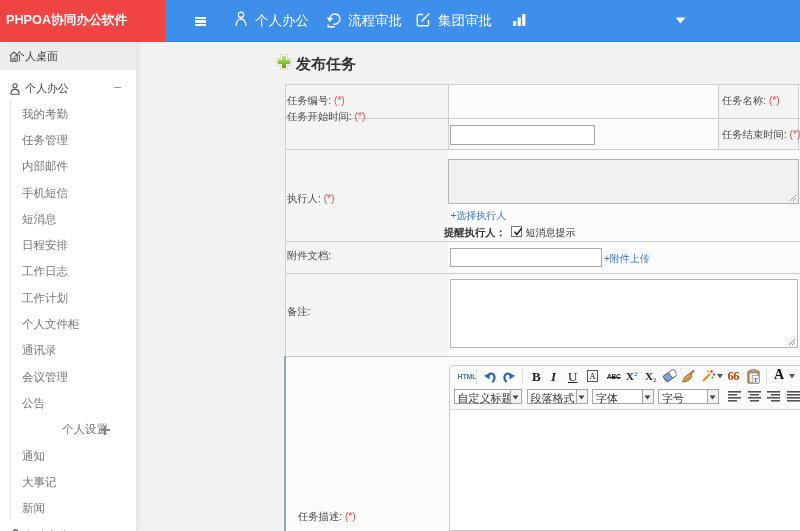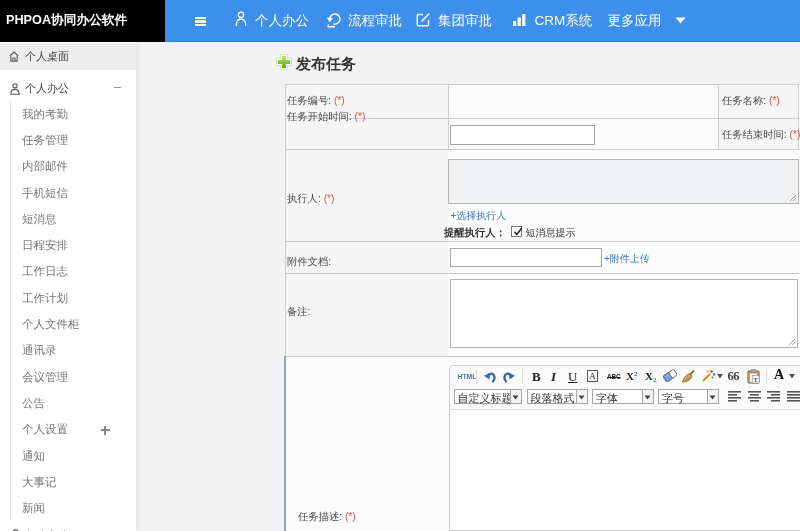--- a/index.html
+++ b/index.html
@@ -2,21 +2,21 @@
 <html><head>
 <meta charset="utf-8">
 <style>
 *{margin:0;padding:0;box-sizing:border-box;}
 html,body{width:800px;height:531px;overflow:hidden;}
 body{font-family:"Liberation Sans",sans-serif;background:#f2f2f3;position:relative;}
 #app{position:absolute;left:0;top:0;width:800px;height:531px;overflow:hidden;}
 .abs{position:absolute;}
 
 #nav{position:absolute;left:0;top:0;width:800px;height:42px;background:#3e8fec;border-bottom:1px solid #3181dd;}
-#logo{position:absolute;left:0;top:0;width:165px;height:42px;background:#000000;color:#fff;font-size:12.7px;font-weight:bold;line-height:40px;padding-left:6px;}
+#logo{position:absolute;left:0;top:0;width:165px;height:42px;background:#ef4444;color:#fff;font-size:12.7px;font-weight:bold;line-height:40px;padding-left:6px;}
 .navtxt{position:absolute;top:0;height:42px;line-height:42px;color:#fff;font-size:13.5px;}
 
 #side{position:absolute;left:0;top:42px;width:136px;height:489px;background:#fff;box-shadow:2px 0 6px rgba(0,0,0,0.08);}
 #band{position:absolute;left:0;top:1px;width:136px;height:27px;background:#ededee;}
 .ptxt{font-size:11px;color:#3c3c3c;}
 .sub{position:absolute;left:22px;font-size:11.5px;color:#777;height:26.3px;line-height:26.3px;white-space:nowrap;}
 #guide{position:absolute;left:10px;top:100px;width:1px;height:419px;background:#e4e4e4;}
 
 .hline{position:absolute;height:1px;background:#cdcdcd;}
 .vline{position:absolute;width:1px;background:#cdcdcd;}
@@ -52,36 +52,34 @@
  <path d="M12.5 8 L12.5 12.7 A1 1 0 0 1 11.5 13.7 L2.3 13.7 A1 1 0 0 1 1.3 12.7 L1.3 3.5 A1 1 0 0 1 2.3 2.5 L7 2.5" fill="none" stroke="#fff" stroke-width="1.4"></path>
  <path d="M5.5 9.5 L13.2 1.5" stroke="#fff" stroke-width="1.5"></path>
 </svg>
 <div class="navtxt" style="left:438px;">集团审批</div>
 
 <svg class="abs" style="left:512px;top:13px;" width="16" height="14" viewBox="0 0 16 14">
  <rect x="1" y="8" width="3.2" height="5" fill="#fff"></rect>
  <rect x="5.6" y="4.5" width="3.2" height="8.5" fill="#fff"></rect>
  <rect x="10.2" y="1" width="3.2" height="12" fill="#fff"></rect>
 </svg>
-<div class="navtxt" style="left:534.5px;">CRM系统</div>
-<div class="navtxt" style="left:607.5px;">更多应用</div>
 <svg class="abs" style="left:675px;top:17px;" width="11" height="7" viewBox="0 0 11 7">
  <path d="M0.5 0.5 L10.5 0.5 L5.5 6.5 Z" fill="#fff"></path>
 </svg>
 
 <div id="side">
  <div id="band"></div>
 </div>
 
 <svg class="abs" style="left:9px;top:50.5px;" width="10" height="11" viewBox="0 0 10 11">
  <path d="M0.8 4.8 L5 1 L9.2 4.8" fill="none" stroke="#555" stroke-width="1.1"></path>
  <path d="M1.8 4.5 L1.8 10.3 L8.2 10.3 L8.2 4.5" fill="none" stroke="#555" stroke-width="1.1"></path>
  <path d="M3.9 10.2 L3.9 7 L6.1 7 L6.1 10.2" fill="none" stroke="#555" stroke-width="1"></path>
 </svg>
-<div class="abs ptxt" style="left:25px;top:43px;line-height:27px;">个人桌面</div>
+<div class="abs ptxt" style="left:14px;top:43px;line-height:27px;">个人桌面</div>
 
 <svg class="abs" style="left:9.5px;top:83px;" width="10" height="12" viewBox="0 0 10 12">
  <circle cx="5" cy="2.8" r="2.1" fill="none" stroke="#555" stroke-width="1.1"></circle>
  <path d="M0.9 11.3 C0.9 7.8 2.5 6.4 5 6.4 C7.5 6.4 9.1 7.8 9.1 11.3 Z" fill="none" stroke="#555" stroke-width="1.1"></path>
 </svg>
 <div class="abs ptxt" style="left:25px;top:82px;height:13px;line-height:13px;">个人办公</div>
 <div class="abs" style="left:114px;top:86.5px;width:7px;height:1.5px;background:#999;"></div>
 
 <div class="abs" style="left:100.5px;top:429.3px;width:9px;height:1.4px;background:#888;"></div>
 <div class="abs" style="left:104.3px;top:425.5px;width:1.4px;height:9px;background:#888;"></div>
@@ -92,21 +90,21 @@
 <div class="sub" style="top:153.2px;">内部邮件</div>
 <div class="sub" style="top:179.5px;">手机短信</div>
 <div class="sub" style="top:205.8px;">短消息</div>
 <div class="sub" style="top:232.1px;">日程安排</div>
 <div class="sub" style="top:258.4px;">工作日志</div>
 <div class="sub" style="top:284.7px;">工作计划</div>
 <div class="sub" style="top:311.0px;">个人文件柜</div>
 <div class="sub" style="top:337.3px;">通讯录</div>
 <div class="sub" style="top:363.6px;text-align:right;">会议管理</div>
 <div class="sub" style="top:389.9px;">公告</div>
-<div class="sub" style="top:416.2px;">个人设置</div>
+<div class="sub" style="top:416.2px;margin-left:40px;">个人设置</div>
 <div class="sub" style="top:442.5px;">通知</div>
 <div class="sub" style="top:468.8px;">大事记</div>
 <div class="sub" style="top:495.1px;">新闻</div>
 
 <div class="abs ptxt" style="left:25px;top:527.5px;">行政办公</div>
 <svg class="abs" style="left:9.5px;top:528.5px;" width="11" height="4" viewBox="0 0 11 4">
  <circle cx="5.5" cy="3" r="2.3" fill="none" stroke="#555" stroke-width="1.2"></circle>
 </svg>
 
 <svg class="abs" style="left:276px;top:54px;" width="16" height="16" viewBox="0 0 16 16">
@@ -155,21 +153,21 @@
 </div>
 <div class="lnk" style="left:450.5px;top:208.5px;">+选择执行人</div>
 <div class="abs" style="left:444px;top:225.5px;font-size:10.3px;font-weight:bold;color:#333;">提醒执行人：</div>
 <div class="abs" style="left:511px;top:226px;width:11px;height:11px;border:1px solid #777;background:#fff;">
  <svg style="position:absolute;left:0.5px;top:-0.5px;" width="10" height="10" viewBox="0 0 10 10">
         <path d="M1.5 4.8 L3.8 7.5 L8.8 1" stroke="#222" stroke-width="1.5" fill="none"></path>
       </svg>
 </div>
 <div class="abs" style="left:525.5px;top:225.5px;font-size:10px;color:#333;">短消息提示</div>
 
-<div class="lbl" style="left:287px;top:249px;margin-top:6px;">附件文档:</div>
+<div class="lbl" style="left:287px;top:249px;">附件文档:</div>
 <div class="abs" style="left:450px;top:248px;width:152px;height:19px;border:1px solid #a9a9a9;background:#fff;"></div>
 <div class="lnk" style="left:604px;top:252px;">+附件上传</div>
 
 <div class="lbl" style="left:287px;top:304.5px;">备注:</div>
 <div class="abs" style="left:450px;top:278.5px;width:348px;height:69.5px;border:1px solid #b5b5b5;background:#fff;">
  <svg style="position:absolute;right:1px;bottom:1px;" width="8" height="8" viewBox="0 0 8 8">
   <path d="M7 1 L1 7 M7 4 L4 7" stroke="#999" stroke-width="1" fill="none"></path>
  </svg>
 </div>
 
@@ -211,21 +209,21 @@
 <svg class="abs" style="left:701px;top:369px;" width="15" height="14" viewBox="0 0 15 14">
  <path d="M2 12 L9 5" stroke="#e08726" stroke-width="2"></path>
  <circle cx="10.5" cy="2.5" r="1.3" fill="#d43c3c"></circle>
  <circle cx="13" cy="5.5" r="1.2" fill="#3c7ad4"></circle>
  <circle cx="11.5" cy="8.5" r="1.1" fill="#4aa53c"></circle>
  <circle cx="7" cy="2.5" r="1.1" fill="#e0b12a"></circle>
 </svg>
 <svg class="abs" style="left:717px;top:374px;" width="6" height="5" viewBox="0 0 6 5">
       <path d="M0 0 L6 0 L3 4.5 Z" fill="#555"></path>
     </svg>
-<div class="abs" style="left:727.5px;top:368.5px;font-family:'Liberation Serif',serif;font-size:12.5px;font-weight:bold;color:#404040;letter-spacing:-0.5px;">66</div>
+<div class="abs" style="left:727.5px;top:368.5px;font-family:'Liberation Serif',serif;font-size:12.5px;font-weight:bold;color:#c2410c;letter-spacing:-0.5px;">66</div>
 <svg class="abs" style="left:747px;top:369px;" width="13" height="15" viewBox="0 0 13 15">
  <rect x="0.8" y="1.8" width="11.4" height="12.4" rx="1.3" fill="#c09058" stroke="#8a6a3a" stroke-width="0.8"></rect>
  <rect x="4" y="0.5" width="5" height="2.6" rx="0.9" fill="#aab0b6" stroke="#71777d" stroke-width="0.6"></rect>
  <rect x="2.8" y="4.2" width="7.4" height="9" fill="#fdfdfd" stroke="#a8a8a8" stroke-width="0.5"></rect>
  <rect x="5.2" y="6.5" width="7" height="7.5" fill="#f2f2f2" stroke="#909090" stroke-width="0.7"></rect>
  <text x="8.7" y="12.8" font-size="6.5" font-family="Liberation Serif" font-weight="bold" fill="#2a6ab0" text-anchor="middle">T</text>
 </svg>
 <div class="abs" style="left:766px;top:369px;width:1px;height:15px;background:#ddd;"></div>
 <div class="abs" style="left:774px;top:367px;font-family:'Liberation Serif',serif;font-size:14px;font-weight:bold;color:#111;">A</div>
 <svg class="abs" style="left:789px;top:374px;" width="6" height="5" viewBox="0 0 6 5">

